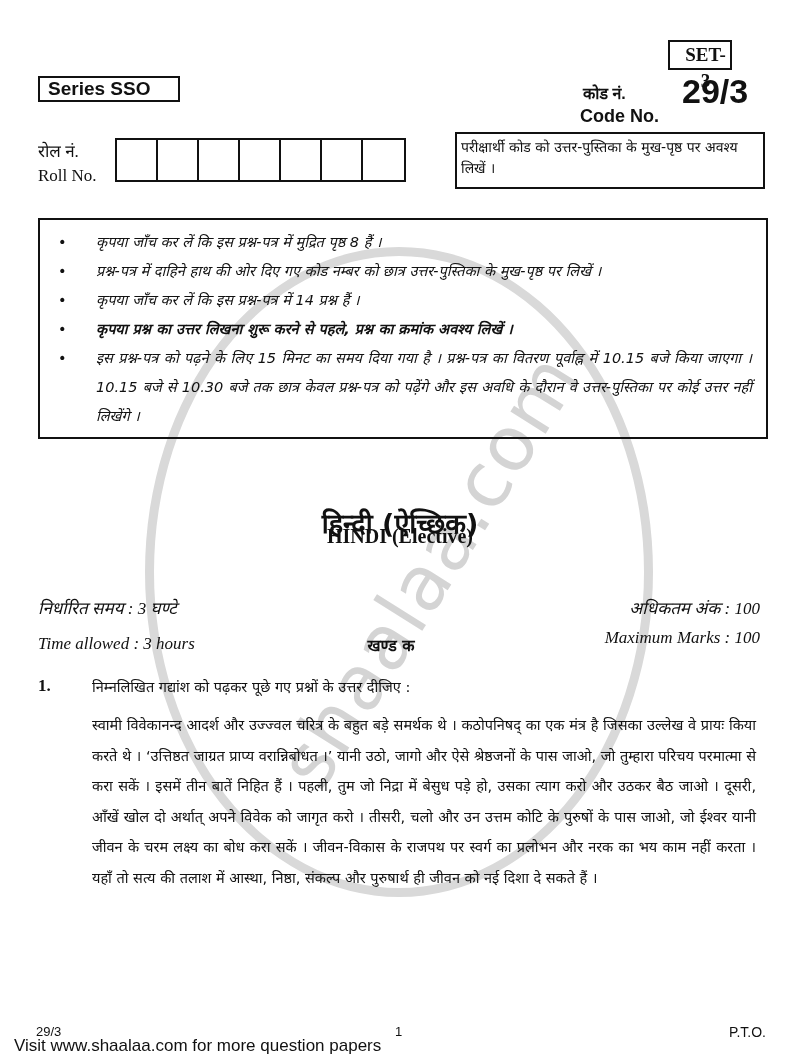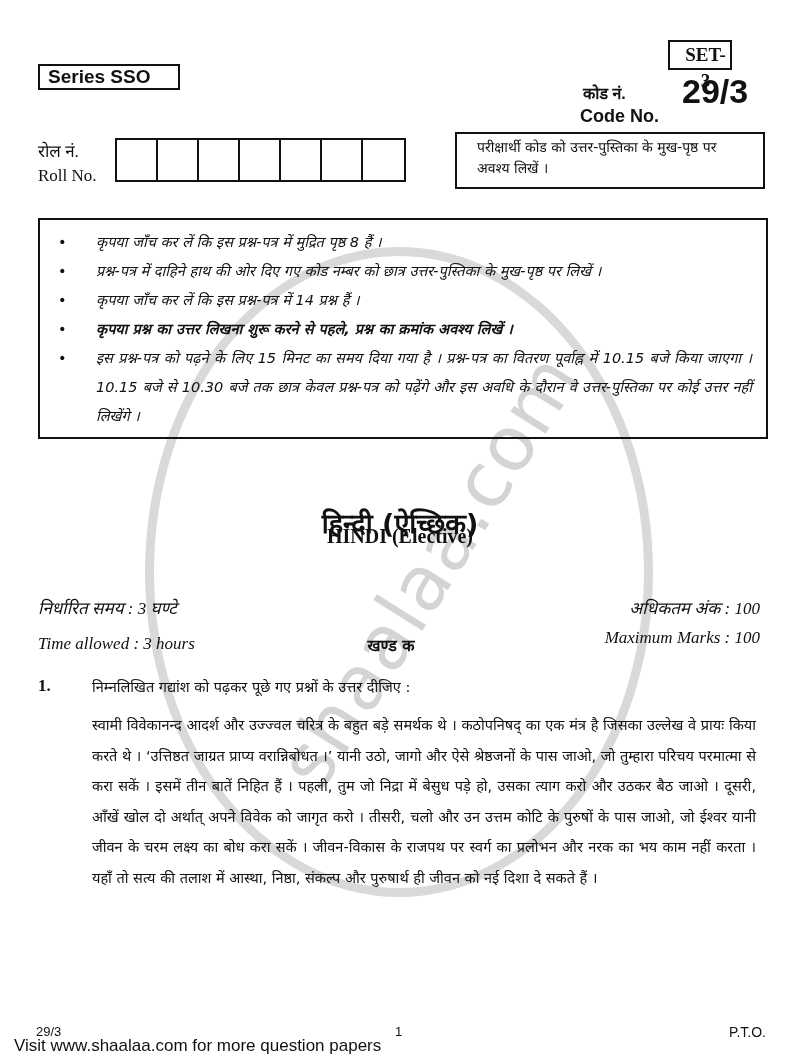--- a/index.html
+++ b/index.html
@@ -19,21 +19,21 @@
   .watermark-text {
     position: absolute; left: 190px; top: 540px; width: 460px;
     font-family: "DejaVu Sans", sans-serif; font-size: 76px; color: #d4d4d4;
     transform: rotate(-58deg); transform-origin: center center;
     white-space: nowrap; z-index: 0; letter-spacing: 1px;
   }
   .content { position: relative; z-index: 1; }
 
   
   .series-box {
-    left: 38px; top: 64px; width: 142px; height: 26px;
+    left: 38px; top: 76px; width: 142px; height: 26px;
     border: 2px solid #111; box-sizing: border-box;
     font-family: "Liberation Sans", sans-serif; font-weight: bold; font-size: 19px;
     line-height: 22px; padding-left: 8px;
   }
   .set-box {
     left: 668px; top: 40px; width: 64px; height: 30px;
     border: 2px solid #111; box-sizing: border-box;
     font-family: "Liberation Serif", serif; font-weight: bold; font-size: 19px;
     line-height: 26px; text-align: center; padding-left: 11px;
   }
@@ -57,21 +57,21 @@
     border: 2px solid #111; height: 44px; box-sizing: border-box;
   }
   .roll-cell {
     width: 41px; height: 40px; border-right: 2px solid #111; box-sizing: border-box;
   }
   .roll-cell:last-child { border-right: none; }
   .notice-box {
     left: 455px; top: 132px; width: 310px; height: 57px;
     border: 2px solid #111; box-sizing: border-box;
     font-family: "DejaVu Sans", sans-serif; font-size: 14px; line-height: 21px;
-    padding: 3px 20px;
+    padding: 3px 4px;
   }
 
   
   .instr-box {
     left: 38px; top: 218px; width: 730px; height: 221px;
     border: 2px solid #111; box-sizing: border-box;
     padding: 8px 14px 6px 14px;
     font-family: "DejaVu Sans", sans-serif; font-size: 14.5px; line-height: 29px;
   }
   .instr-item { display: flex; }

